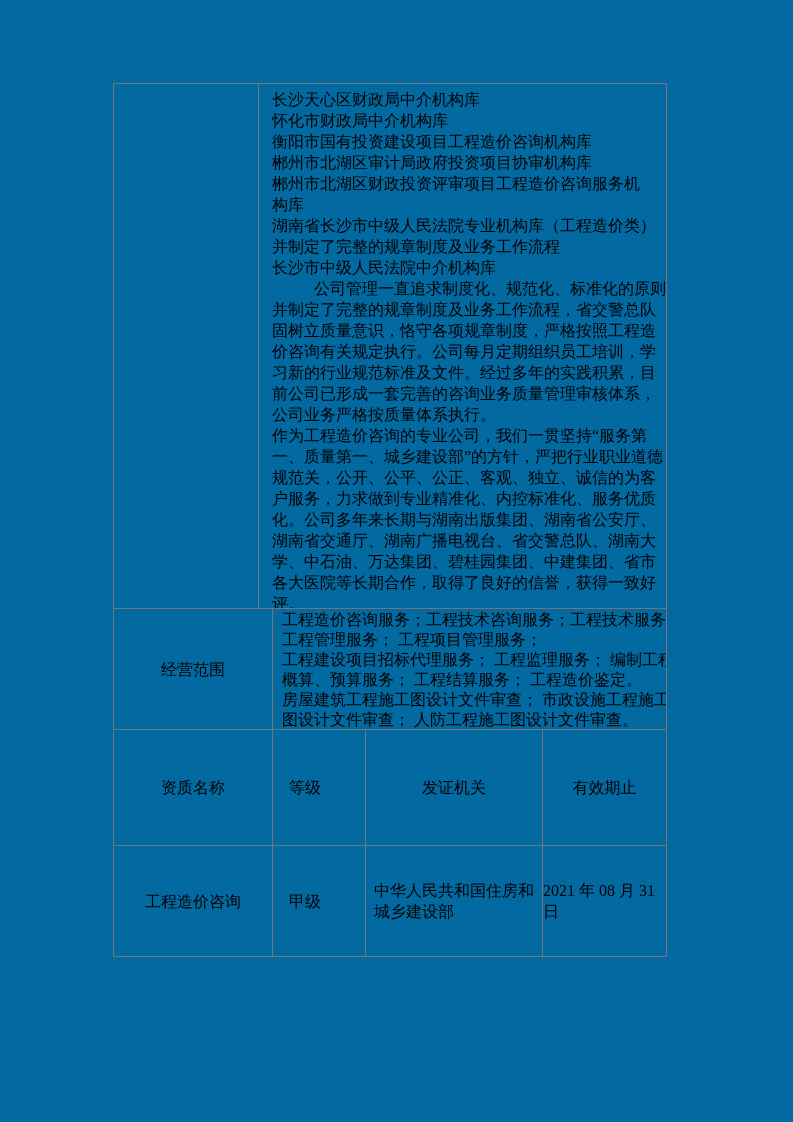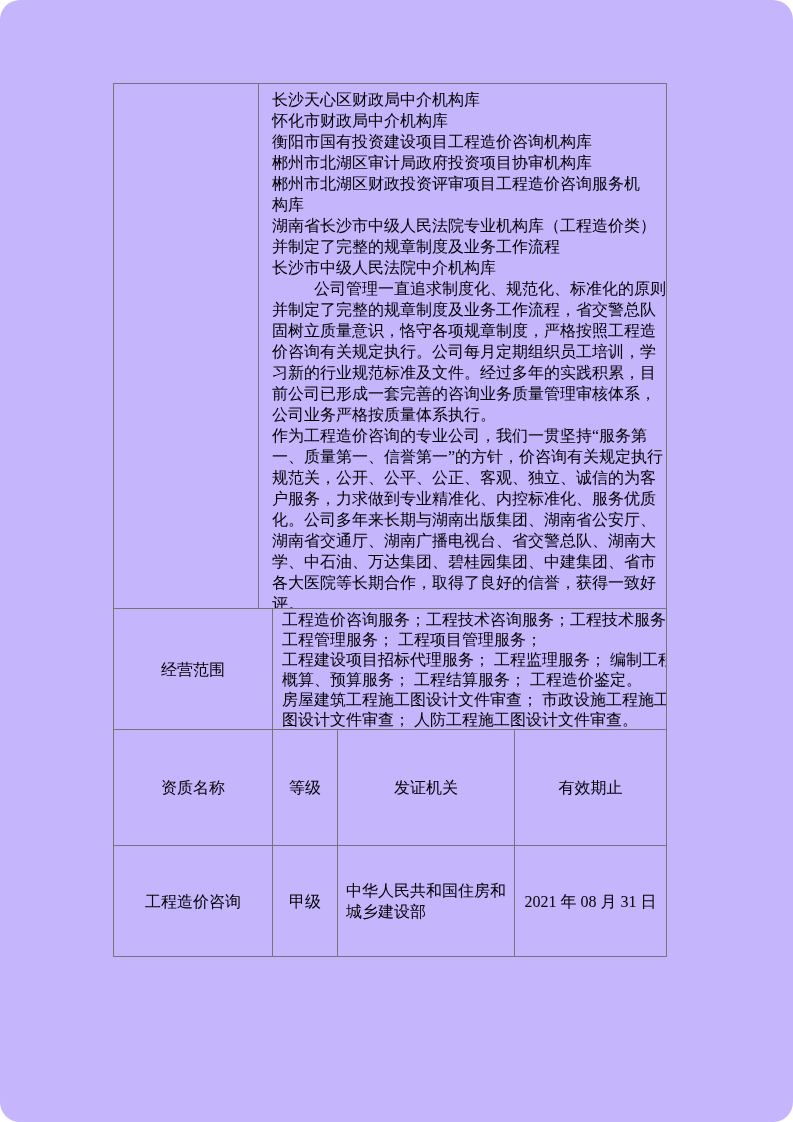--- a/index.html
+++ b/index.html
@@ -5,23 +5,22 @@
   html, body { margin: 0; padding: 0; }
   body {
     width: 793px; height: 1122px;
     background: #ffffff;
     font-family: "Liberation Serif", "DejaVu Serif", serif;
     color: #000000;
   }
   .page {
     position: relative;
     width: 793px; height: 1122px;
-    background: #c4b5fd;
+    background: #0369a1;
     overflow: hidden;
-    border-radius: 20px;
   }
   .doc-table {
     position: absolute;
     left: 113px; top: 83px;
     width: 554px;
     box-sizing: border-box;
     border: 1px solid #757575;
     font-size: 16px;
   }
   .trow { display: flex; box-sizing: border-box; }
@@ -30,21 +29,21 @@
   .cell + .cell { border-left: 1px solid #757575; }
 
   .row-upper { height: 524px; }
   .row-scope { height: 121px; }
   .row-qhead { height: 116px; }
   .row-qdata { height: 111px; }
 
   .w-upper-label { width: 144px; }
   .w-label  { width: 158px; }
   .w-grade  { width: 65px; }
-  .w-issuer { width: 177px; }
+  .w-issuer { width: 177px; margin-left: 28px; }
   .w-flex   { flex: 1; }
 
   .content-pad {
     padding: 5px 6px 0 13px;
     line-height: 21px;
   }
   .scope-pad {
     padding: 1px 6px 0 9px;
     line-height: 20px;
   }
@@ -83,21 +82,21 @@
             <div class="tline">公司管理一直追求制度化、规范化、标准化的原则，</div>
             <div class="tline">并制定了完整的规章制度及业务工作流程，省交警总队</div>
             <div class="tline">固树立质量意识，恪守各项规章制度，严格按照工程造</div>
             <div class="tline">价咨询有关规定执行。公司每月定期组织员工培训，学</div>
             <div class="tline">习新的行业规范标准及文件。经过多年的实践积累，目</div>
             <div class="tline">前公司已形成一套完善的咨询业务质量管理审核体系，</div>
             <div class="tline">公司业务严格按质量体系执行。</div>
           </div>
         <div>
             <div class="tline">作为工程造价咨询的专业公司，我们一贯坚持“服务第</div>
-            <div class="tline">一、质量第一、信誉第一”的方针，价咨询有关规定执行</div>
+            <div class="tline">一、质量第一、城乡建设部”的方针，严把行业职业道德</div>
             <div class="tline">规范关，公开、公平、公正、客观、独立、诚信的为客</div>
             <div class="tline">户服务，力求做到专业精准化、内控标准化、服务优质</div>
             <div class="tline">化。公司多年来长期与湖南出版集团、湖南省公安厅、</div>
             <div class="tline">湖南省交通厅、湖南广播电视台、省交警总队、湖南大</div>
             <div class="tline">学、中石油、万达集团、碧桂园集团、中建集团、省市</div>
             <div class="tline">各大医院等长期合作，取得了良好的信誉，获得一致好</div>
             <div class="tline">评。</div>
           </div>
       </div>
     </div>

